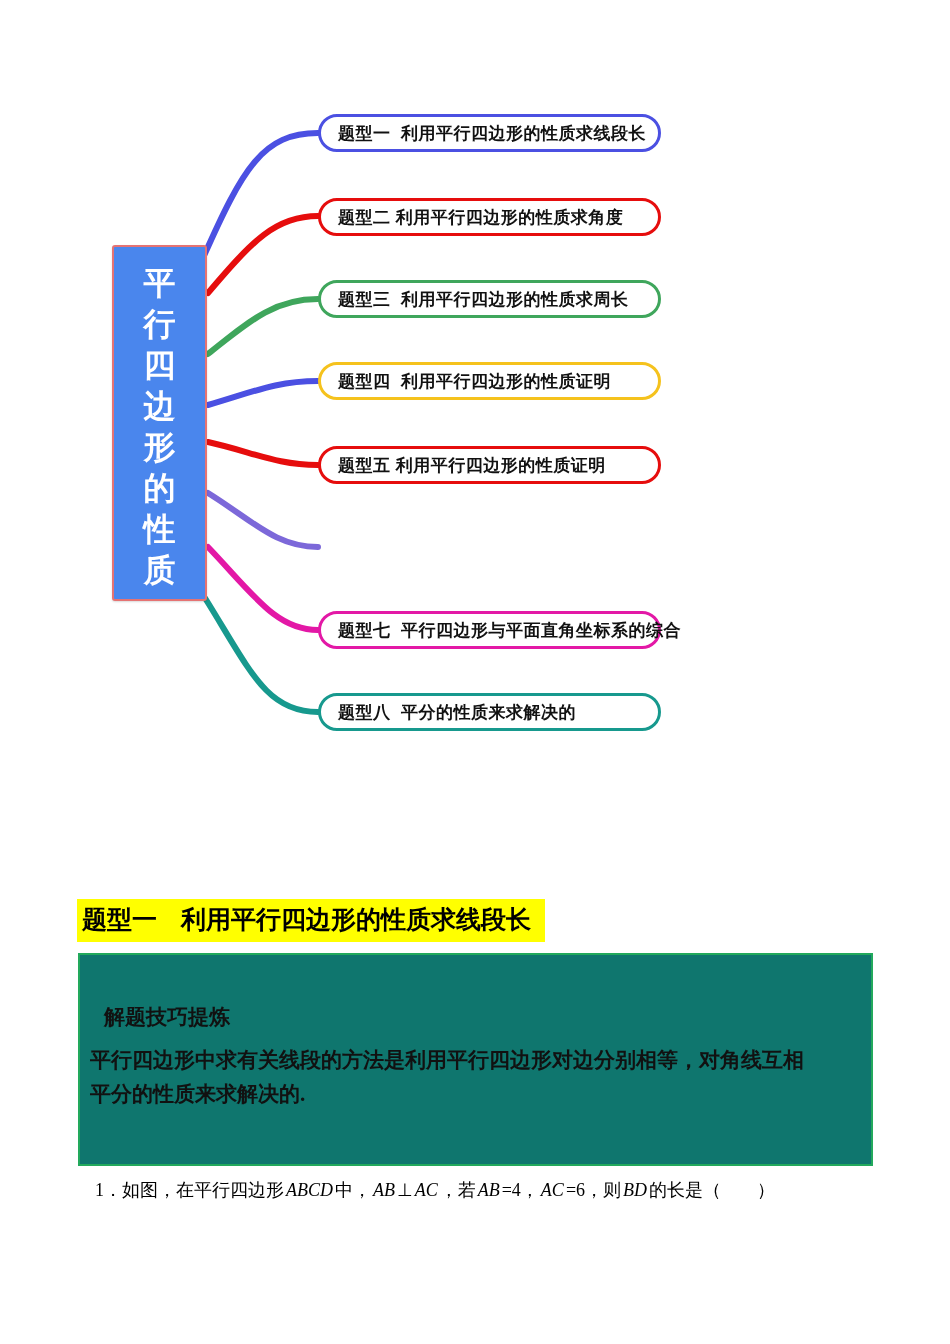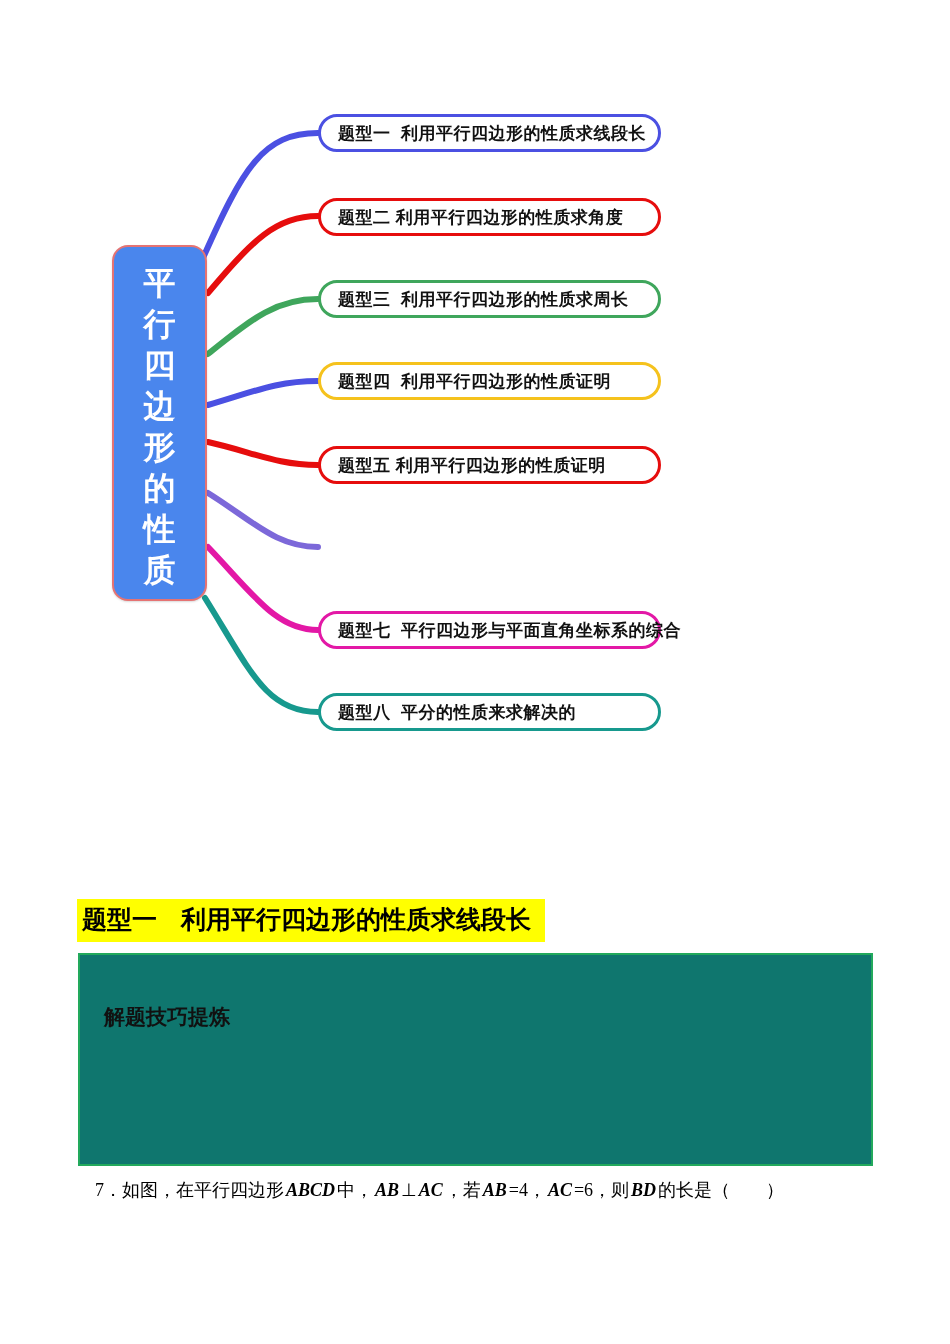--- a/index.html
+++ b/index.html
@@ -9,21 +9,21 @@
     font-family:"Liberation Sans", sans-serif; color:#000;
   }
 
   
   .mindmap { position:absolute; left:0; top:0; width:950px; height:790px; }
   .branches { position:absolute; left:0; top:0; width:950px; height:790px; }
   .branches path { fill:none; stroke-width:6; stroke-linecap:round; }
 
   .root-node {
     position:absolute; left:112px; top:245px; width:95px; height:356px;
-    background:#4a86ed; border:2px solid #e57373; border-radius:16px;
+    background:#4a86ed; border:2px solid #e57373; border-radius:3px;
     display:flex; align-items:flex-start; justify-content:center;
     box-shadow:0 1px 2px rgba(0,0,0,.15);
   }
   .root-label {
     width:36px; margin-top:16px;
     font-size:32px; font-weight:bold; color:#ffffff;
     line-height:41px; text-align:center;
     word-break:break-all; letter-spacing:0;
   }
 
@@ -61,21 +61,21 @@
     font-family:"Liberation Serif", serif;
     font-size:21px; font-weight:bold; color:#111; line-height:34px;
   }
 
   
   .question {
     position:absolute; left:95px; top:1178px; width:800px;
     font-family:"Liberation Serif", serif;
     font-size:18px; color:#000; line-height:25px;
   }
-  .question .it { font-style:italic; font-family:"Liberation Serif", serif; padding:0 2px;font-weight:bold; }
+  .question .it { font-style:italic; font-family:"Liberation Serif", serif; padding:0 2px; }
 </style>
 </head>
 <body>
 
 <div class="mindmap">
 
   <svg class="branches" viewBox="0 0 950 790" xmlns="http://www.w3.org/2000/svg">
     <path d="M 203,258 C 243,168 263,133 318,133" stroke="#4b50e2"></path>
     <path d="M 208,293 C 253,240 276,216 318,216" stroke="#e60d0d"></path>
     <path d="M 208,354 C 253,318 276,299 318,299" stroke="#3fa65c"></path>
@@ -98,15 +98,19 @@
   <div class="topic-node n7" style="border-color: rgb(227, 24, 166);">题型七  平行四边形与平面直角坐标系的综合</div>
   <div class="topic-node n8" style="border-color: rgb(23, 153, 142);">题型八  平分的性质来求解决的</div>
 </div>
 
 <div class="section-heading" style="background: rgb(255, 255, 0);">
   <span class="prefix">题型一</span><span class="title">利用平行四边形的性质求线段长</span>
 </div>
 
 <div class="tip-box" style="border-color: rgb(34, 169, 92); background: #0f766e;">
   <div class="tip-title">解题技巧提炼</div>
+  <div class="tip-body">
+    <div>平行四边形中求有关线段的方法是利用平行四边形对边分别相等，对角线互相</div>
+    <div>平分的性质来求解决的.</div>
+  </div>
 </div>
 
-<div class="question"><span>7．如图，在平行四边形</span><span class="it">ABCD</span><span>中，</span><span class="it">AB</span><span>⊥</span><span class="it">AC</span><span>，若</span><span class="it">AB</span><span>=4，</span><span class="it">AC</span><span>=6，则</span><span class="it">BD</span><span>的长是（　　）</span></div>
+<div class="question"><span>1．如图，在平行四边形</span><span class="it">ABCD</span><span>中，</span><span class="it">AB</span><span>⊥</span><span class="it">AC</span><span>，若</span><span class="it">AB</span><span>=4，</span><span class="it">AC</span><span>=6，则</span><span class="it">BD</span><span>的长是（　　）</span></div>
 
 </body></html>

